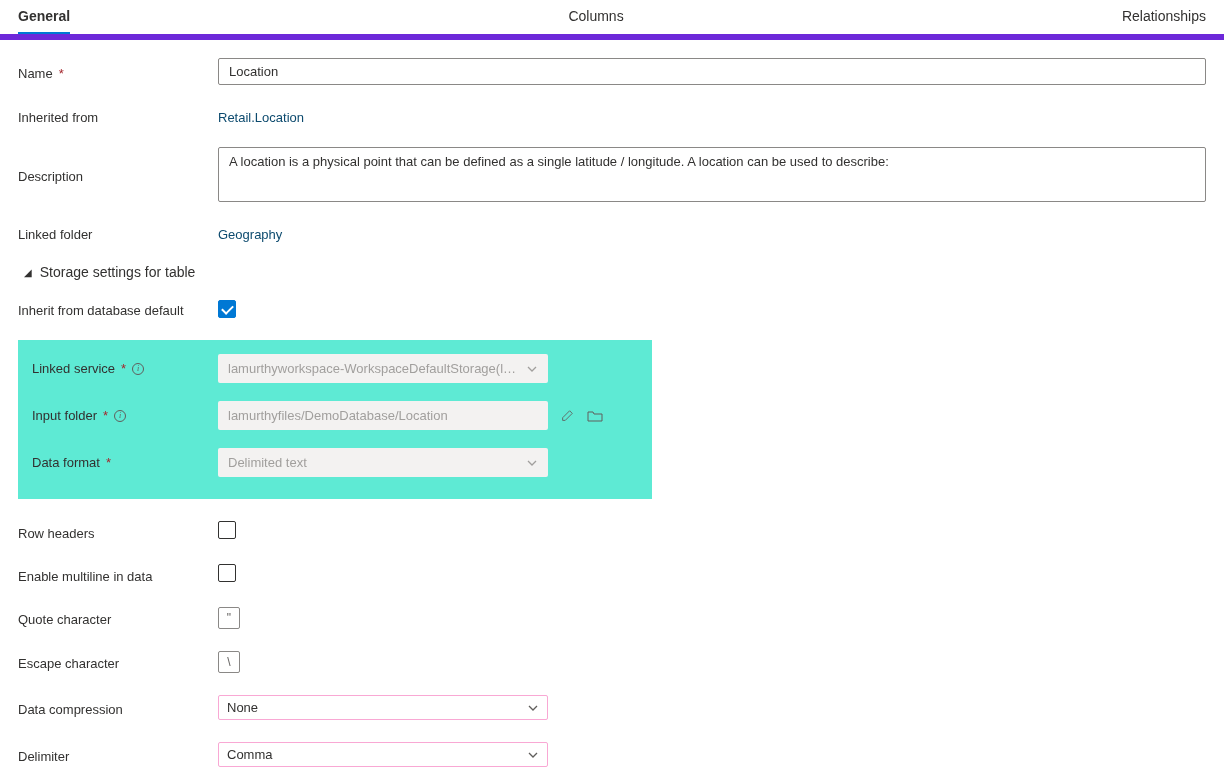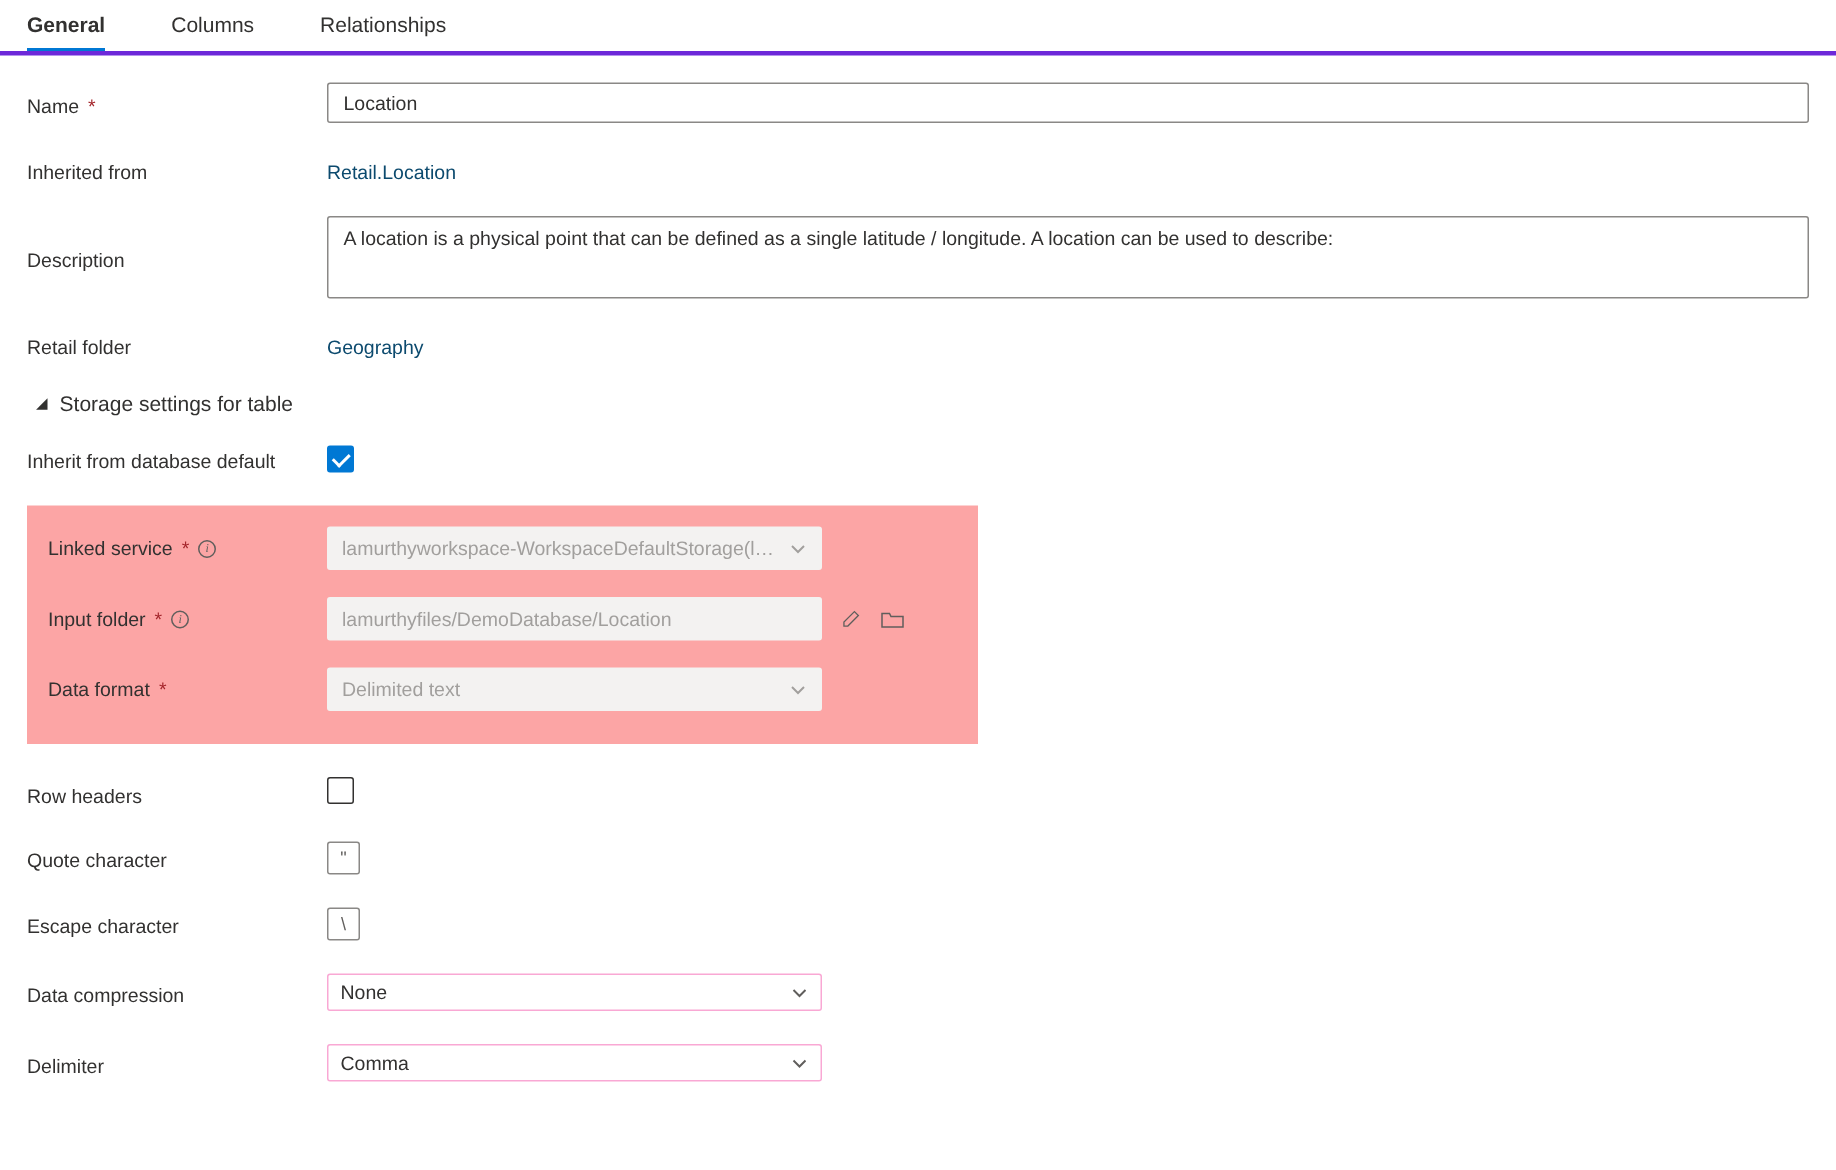--- a/index.html
+++ b/index.html
@@ -7,23 +7,24 @@
     margin: 0;
     padding: 0;
     font-family: "Segoe UI", -apple-system, sans-serif;
     font-size: 13px;
     color: #323130;
     background: #fff;
     width: 1224px;
   }
   .tabs {
     display: flex;
-    border-bottom: 3px solid #6d28d9;
+    border-bottom: 6px solid #6d28d9;
     padding: 0 18px;
     gap: 44px;
+    justify-content: space-between;
   }
   .tab {
     padding: 8px 0 8px 0;
     cursor: pointer;
     color: #323130;
     font-size: 14px;
     border-bottom: 2px solid transparent;
     position: relative;
   }
   .tab.active {
@@ -112,21 +113,21 @@
   .checkbox.checked::after {
     content: "";
     width: 5px;
     height: 9px;
     border: solid #fff;
     border-width: 0 2px 2px 0;
     transform: rotate(45deg);
     margin-top: -2px;
   }
   .storage-box {
-    background: #fca5a5;
+    background: #5eead4;
     padding: 14px 14px 4px 14px;
     margin: 0 0 22px 0;
     width: 634px;
   }
   .storage-box .row {
     margin-bottom: 18px;
     align-items: center;
   }
   .storage-box .label-col {
     width: 186px;
@@ -236,21 +237,21 @@
   <div class="row">
     <div class="label-col">Description</div>
     <div class="value-col">
       <div class="textarea-wrap">
         <p>A location is a physical point that can be defined as a single latitude / longitude. A location can be used to describe:</p>
       </div>
     </div>
   </div>
 
   <div class="row">
-    <div class="label-col">Retail folder</div>
+    <div class="label-col">Linked folder</div>
     <div class="value-col">
       <div class="static-text">Geography</div>
     </div>
   </div>
 
   <div class="collapse-header">
     <span class="triangle">◢</span>
     <span>Storage settings for table</span>
   </div>
 
@@ -323,20 +324,26 @@
 
   </div>
 
   <div class="row">
     <div class="label-col">Row headers</div>
     <div class="value-col">
       <div class="checkbox"></div>
     </div>
   </div>
 
+  <div class="row">
+    <div class="label-col">Enable multiline in data</div>
+    <div class="value-col">
+      <div class="checkbox"></div>
+    </div>
+  </div>
 
   <div class="row">
     <div class="label-col">Quote character</div>
     <div class="value-col">
       <input class="small-input" type="text" value="&quot;" style="">
     </div>
   </div>
 
   <div class="row">
     <div class="label-col">Escape character</div>

